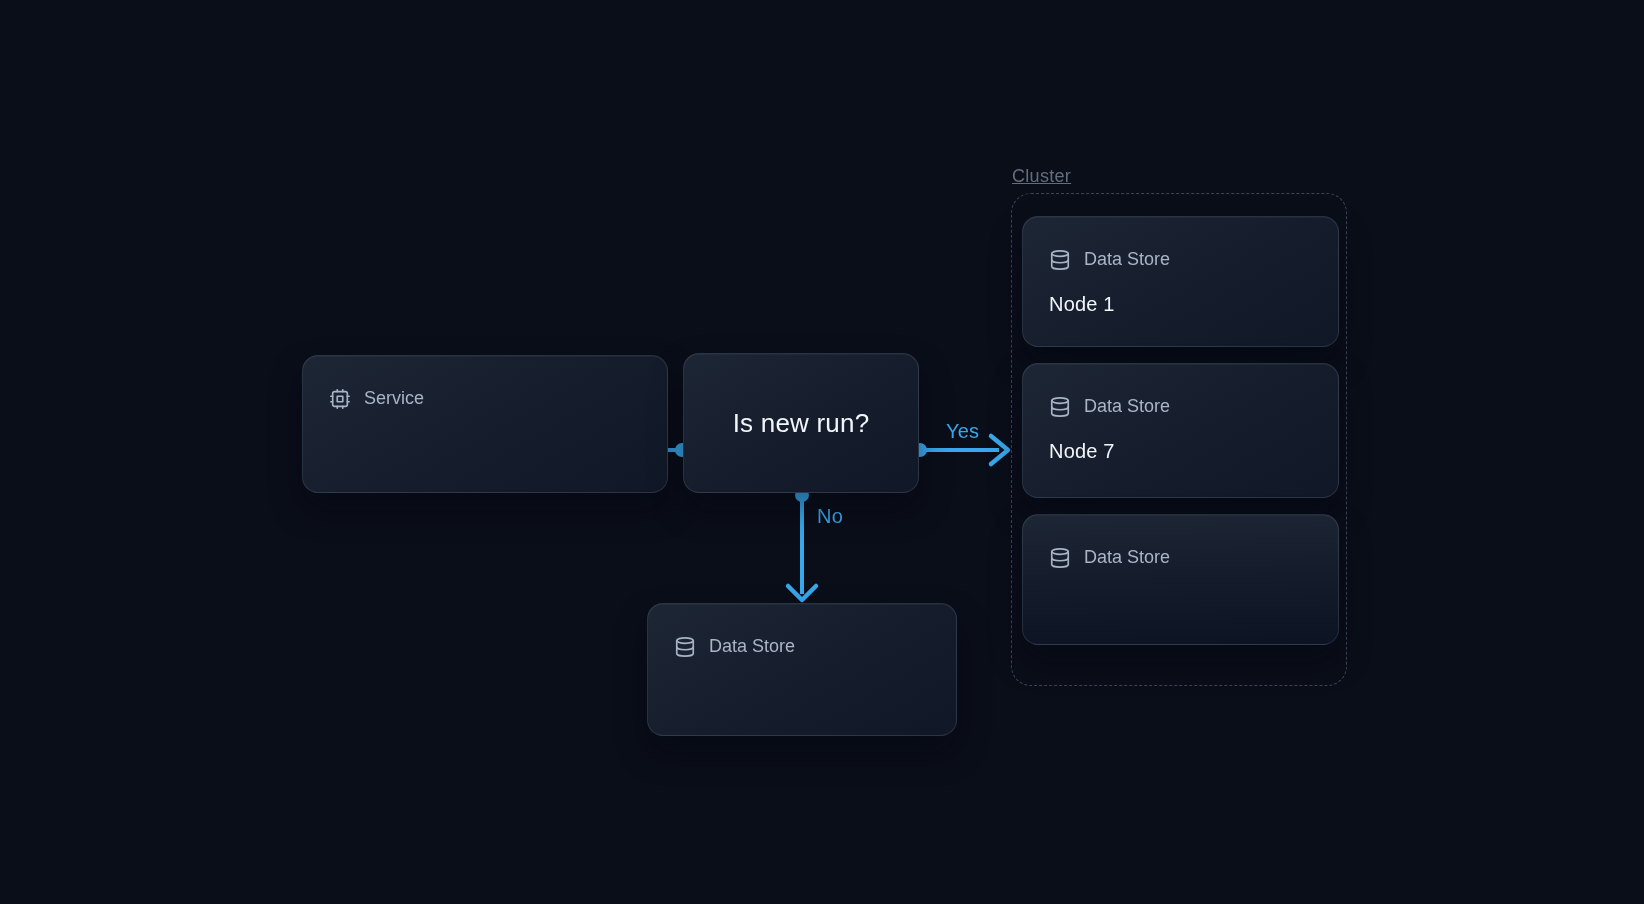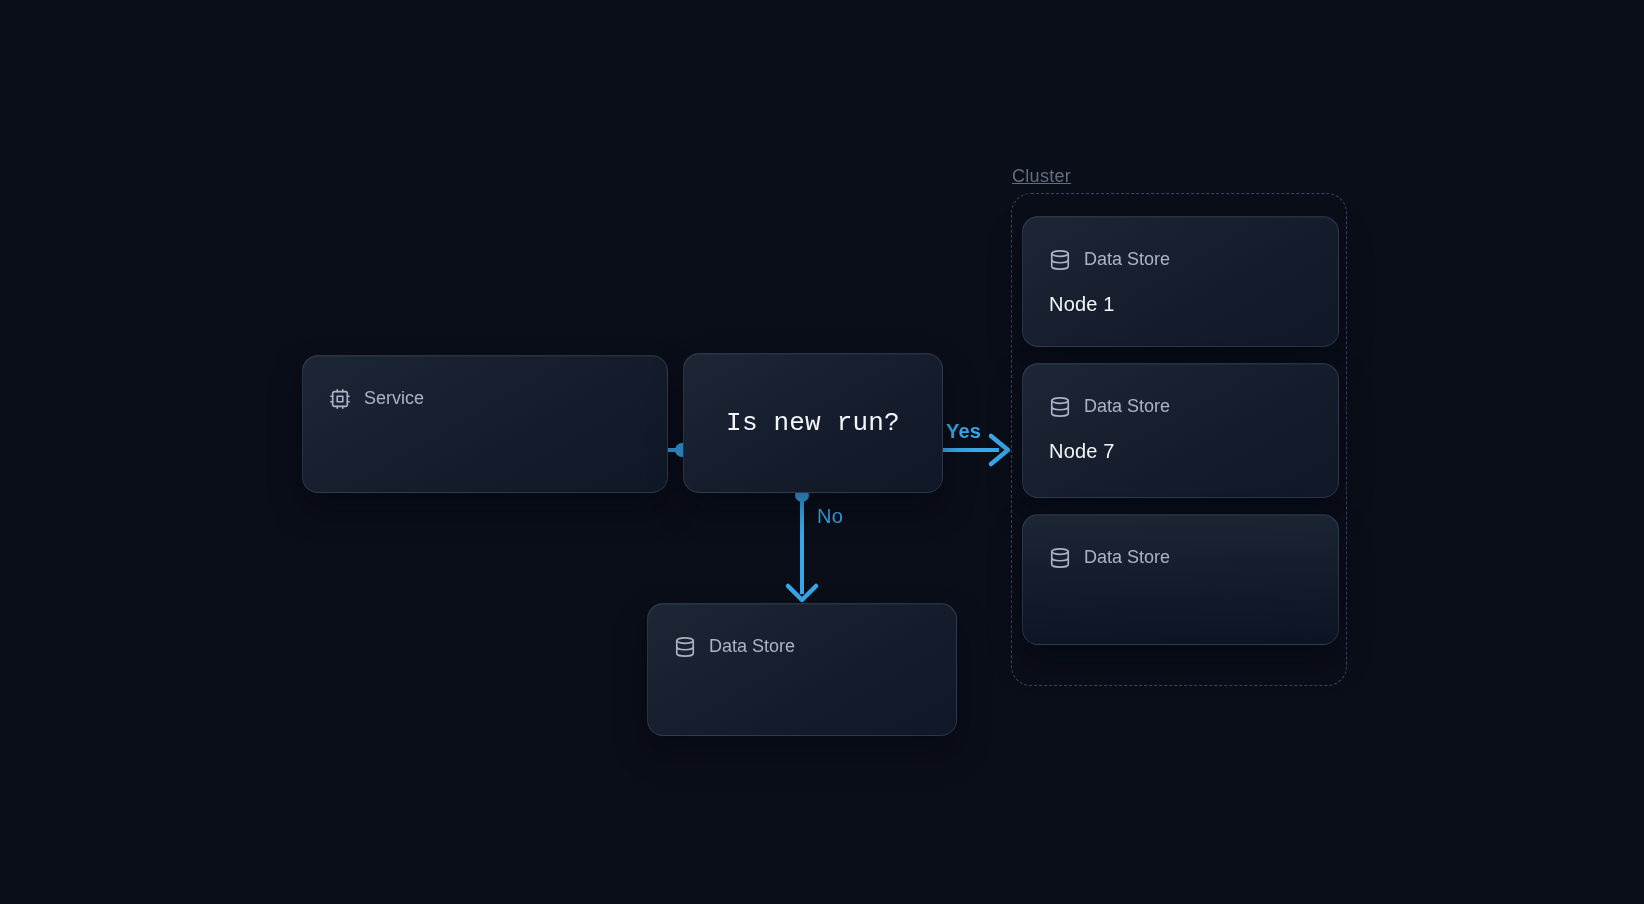--- a/index.html
+++ b/index.html
@@ -89,37 +89,37 @@
     <line x1="920" y1="450" x2="999" y2="450" stroke-width="4"></line>
     <polyline points="991,436 1008,450 991,464" stroke-width="4.5" stroke-linecap="round" stroke-linejoin="round"></polyline>
   </g>
   <g>
     <circle cx="802" cy="495" r="7"></circle>
     <line x1="802" y1="495" x2="802" y2="594" stroke-width="4"></line>
     <polyline points="788,586 802,600 816,586" stroke-width="4.5" stroke-linecap="round" stroke-linejoin="round"></polyline>
   </g>
 </svg>
 
-<span class="edge-label" style="left:946px;top:421px;font-weight:bold;">Yes</span>
+<span class="edge-label" style="left:946px;top:421px;">Yes</span>
 <span class="edge-label" style="left:817px;top:506px;">No</span>
 
 <div class="card" style="left:290px;top:355px;width:366px;height:138px;margin-left:12px;">
   <div class="card-head">
     <span class="icon">
       <svg width="22" height="22" viewBox="0 0 24 24" fill="none" stroke="currentColor" stroke-width="1.8" stroke-linecap="round" stroke-linejoin="round">
         <rect x="4" y="4" width="16" height="16" rx="2"></rect>
         <rect x="9" y="9" width="6" height="6"></rect>
         <path d="M9 2v2M15 2v2M9 20v2M15 20v2M2 9h2M2 15h2M20 9h2M20 15h2"></path>
       </svg>
     </span>
     <span>Service</span>
   </div>
 </div>
 
-<div class="card decision" style="left:683px;top:353px;width:260px;height:140px;font-family:Liberation Mono, monospace;">
+<div class="card decision" style="left:683px;top:353px;width:236px;height:140px;">
   <span>Is new run?</span>
 </div>
 
 <div class="card" style="left:647px;top:603px;width:310px;height:133px;">
   <div class="card-head">
     <span class="icon">
       <svg width="22" height="22" viewBox="0 0 24 24" fill="none" stroke="currentColor" stroke-width="1.8" stroke-linecap="round" stroke-linejoin="round">
         <ellipse cx="12" cy="5" rx="9" ry="3"></ellipse>
         <path d="M3 5v14a9 3 0 0 0 18 0V5"></path>
         <path d="M3 12a9 3 0 0 0 18 0"></path>

